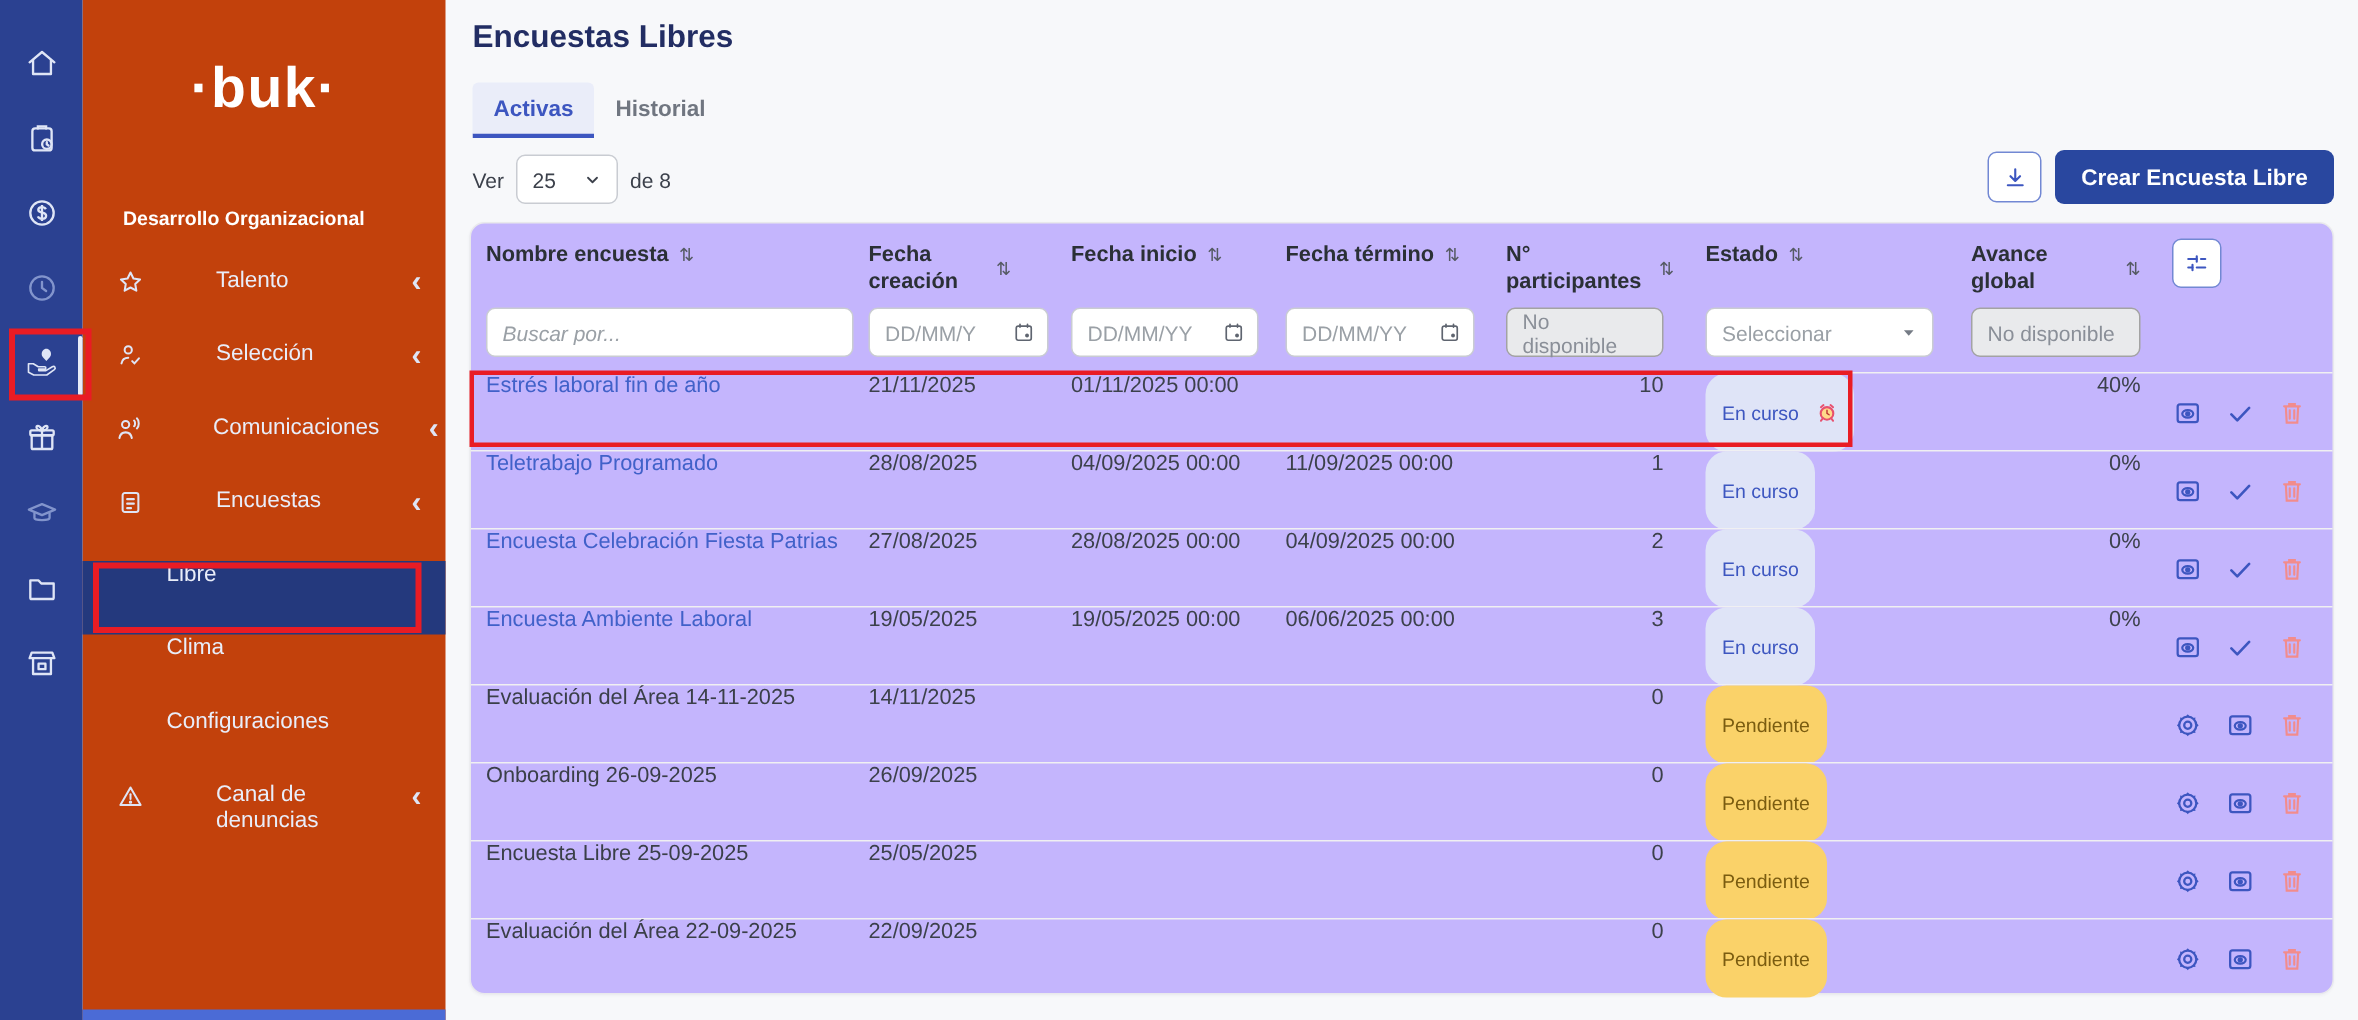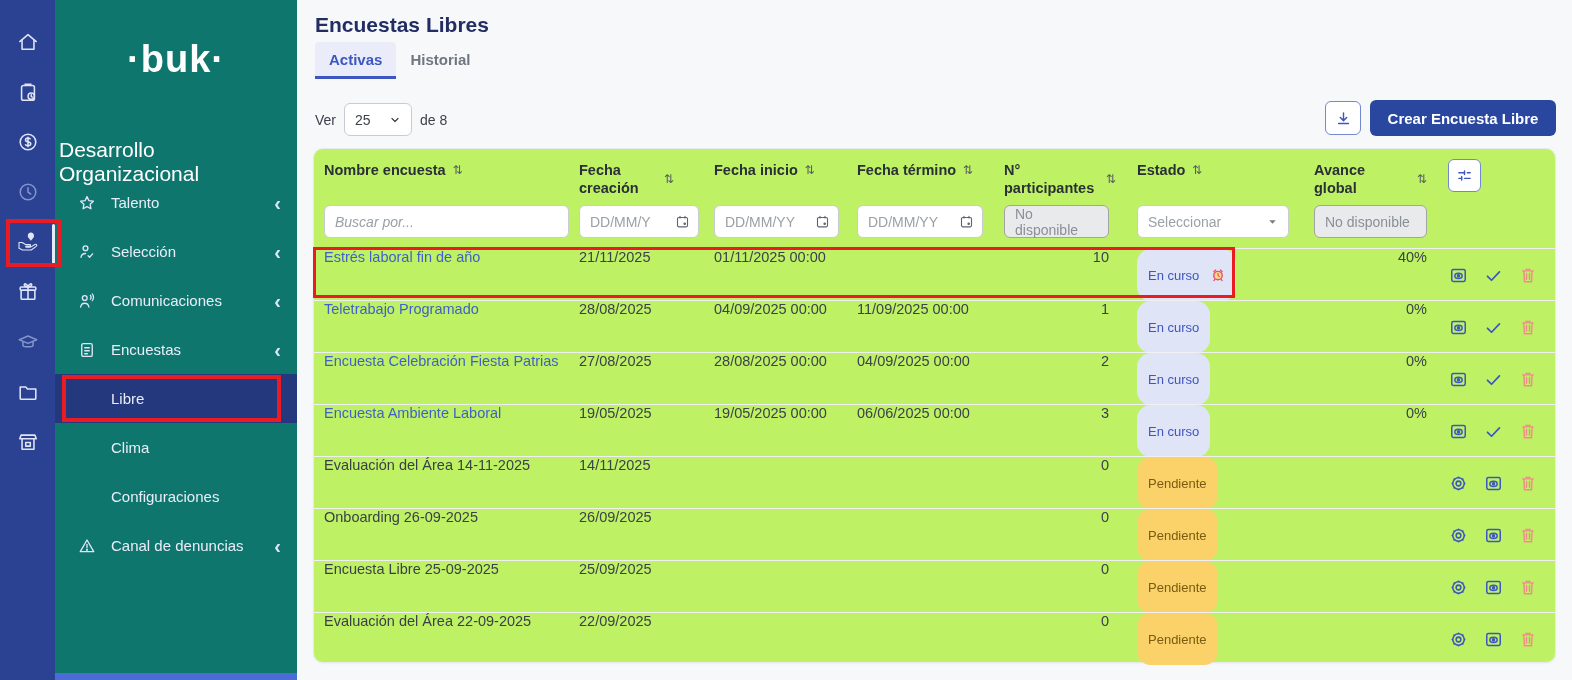--- a/index.html
+++ b/index.html
@@ -12,63 +12,63 @@
     background:#2b4191; display:flex; flex-direction:column; align-items:center;
     padding-top:30px; gap:26px; z-index:2; }
   .rail .ric { width:24px; height:24px; color:#dfe5f6; display:flex;
     align-items:center; justify-content:center; }
   .rail .ric.dim { color:#8294cc; }
   .rail-indicator { position:absolute; right:0; top:224px; width:3px; height:40px;
     background:#e8ecf8; border-radius:2px; }
 
   
   .sidebar { position:absolute; left:55px; top:0; width:242px; height:680px;
-    background:#0f766e; color:#e9edf9; z-index:1; }
+    background:#c2410c; color:#e9edf9; z-index:1; }
   .logo { position:absolute; top:38px; left:0; width:100%; text-align:center;
     font-size:38px; font-weight:600; letter-spacing:1px; color:#ffffff; }
-  .section-title { position:absolute; top:138px; left:4px; font-size:21px;
-    font-weight:400; color:#ffffff; }
+  .section-title { position:absolute; top:138px; left:27px; font-size:13px;
+    font-weight:700; color:#ffffff; }
   .menu { position:absolute; top:178px; left:0; width:100%; }
-  .mi { height:49px; display:flex; align-items:center; padding:0 16px 0 22px;
-    font-size:15px; cursor:pointer; }
+  .mi { height:49px; display:flex; align-items:flex-start; padding:0 16px 0 22px;
+    font-size:15px; cursor:pointer;gap:33px; }
   .mi .mic { width:20px; height:20px; margin-right:14px; display:flex;
     align-items:center; justify-content:center; color:#dfe5f6; font-size:16px; }
   .mi .lbl { flex:1; }
   .mi .chev { font-size:20px; font-weight:700; color:#dfe5f6; line-height:1; }
   .mi.sub { padding-left:56px; }
   .mi.sub.active { background:#24397d; }
   .sidebar-scroll { position:absolute; left:0; bottom:0; width:242px; height:7px;
     background:#4b6bd6; }
 
   
   .content { position:absolute; left:297px; top:0; width:1275px; height:680px; }
   .page-title { position:absolute; left:18px; top:13px; font-size:21px;
     font-weight:700; color:#222d63; }
-  .tabs { position:absolute; left:18px; top:42px; display:flex; }
+  .tabs { position:absolute; left:18px; top:55px; display:flex; }
   .tab { padding:9px 14px 8px; font-size:15px; font-weight:700; color:#707680;
     cursor:pointer; }
   .tab.active { color:#3d56c0; background:#eaedf9; border-bottom:3px solid #3d56c0;
     border-radius:4px 4px 0 0; }
   .pager { position:absolute; left:18px; top:103px; display:flex;
     align-items:center; font-size:14px; color:#3c414b; }
   .select-box { display:flex; align-items:center; justify-content:space-between;
     border:1px solid #c9ccd2; border-radius:6px; background:#fff;
     height:33px; padding:0 10px; margin:0 8px; width:68px; font-size:14px;
     color:#3c414b; cursor:pointer; }
   .icon-btn { position:absolute; width:36px; height:34px; border:1px solid #7288d3;
     border-radius:6px; background:#fff; display:flex; align-items:center;
     justify-content:center; color:#3d56c0; cursor:pointer; }
   .dl-btn { left:1028px; top:101px; }
   .create-btn { position:absolute; left:1073px; top:100px; width:186px; height:36px;
     background:#29479f; color:#fff; font-size:15px; font-weight:700;
     border:none; border-radius:6px; cursor:pointer; }
 
   
   .card { position:absolute; left:16px; top:148px; width:1243px; height:515px;
-    background:#bef264; border:1px solid #e9e9ec; border-radius:10px;
+    background:#c4b5fd; border:1px solid #e9e9ec; border-radius:10px;
     box-shadow:0 1px 2px rgba(20,30,70,.04); }
   .thead { position:relative; height:99px; }
   .hc { position:absolute; top:12px; display:flex; align-items:center;
     font-size:14.5px; font-weight:700; color:#2b3036; line-height:1.25; }
   .hc .sort { font-size:12px; color:#555a63; margin-left:7px; font-weight:400;
     cursor:pointer; }
   .fc { position:absolute; top:56px; height:33px; }
   .tinput { width:100%; height:33px; border:1px solid #c9ccd2; border-radius:6px;
     padding:0 10px; font-size:14px; color:#3c414b; background:#fff;
     font-family:"Liberation Sans", sans-serif;font-style:italic; }
@@ -579,21 +579,21 @@
                 <svg width="18" height="18" viewBox="0 0 24 24" fill="none" stroke="currentColor" stroke-width="1.9" stroke-linecap="round">
                   <path d="M5 6.5h14M9.5 6.5v-2h5v2M6.5 6.5 7.3 21h9.4l.8-14.5"></path>
                   <path d="M10 10v7.5M14 10v7.5"></path>
                 </svg>
               </span>
           </div>
         </div>
 
         <div class="row">
           <div class="cell x-name name plain">Encuesta Libre 25-09-2025</div>
-          <div class="cell x-created">25/09/2025</div>
+          <div class="cell x-created">25/05/2025</div>
           <div class="cell num x-part">0</div>
           <div class="cell x-estado">
               <span class="badge pendiente">
                 <span>Pendiente</span>
               </span>
             </div>
           <div class="actions">
             <span class="act blue">
                 <svg width="19" height="19" viewBox="0 0 24 24" fill="none" stroke="currentColor" stroke-width="1.9">
                   <circle cx="12" cy="12" r="3"></circle>

